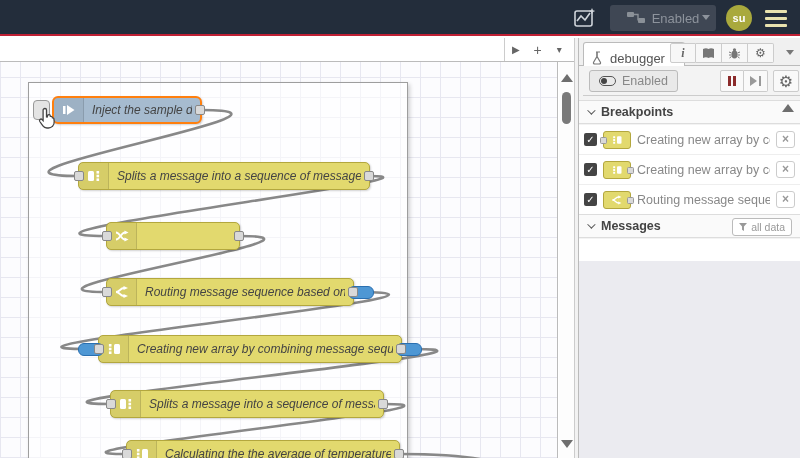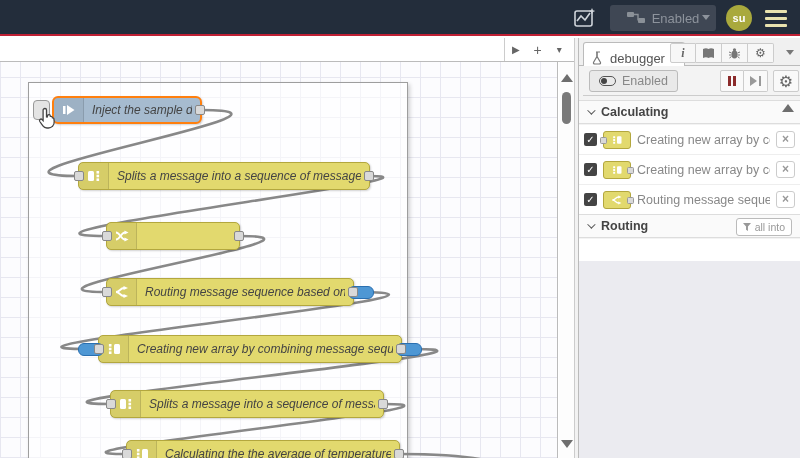--- a/index.html
+++ b/index.html
@@ -312,21 +312,21 @@
           <span class="step-bar"></span>
         </div>
     </div>
     <div id="dbg-gear">
         <span>⚙</span>
       </div>
   </div>
 
   <div class="section-hdr" id="hdr-breakpoints">
     <span class="chev"></span>
-    <span class="stitle">Calculating</span>
+    <span class="stitle">Breakpoints</span>
   </div>
   <div id="sb-scrollup"></div>
 
   <div class="bp-row" id="bp-row-0">
     <span class="cbx">✓</span>
     <span class="mini-node">
       <svg width="12" height="12" viewBox="0 0 16 16">
           <rect x="2.9" y="3" width="2.6" height="2.6" fill="#fff"></rect>
           <rect x="2.9" y="6.7" width="2.6" height="2.6" fill="#fff"></rect>
           <rect x="2.9" y="10.4" width="2.6" height="2.6" fill="#fff"></rect>
@@ -363,23 +363,23 @@
           <path d="M9.5 10l4.5 2-4.5 2z" fill="#fff"></path>
         </svg>
       <span class="mini-port r"></span>
     </span>
     <span class="bp-label">Routing message sequence ba</span>
     <span class="x-btn">×</span>
   </div>
 
   <div class="section-hdr" id="hdr-messages">
     <span class="chev"></span>
-    <span class="stitle">Routing</span>
+    <span class="stitle">Messages</span>
     <span id="filter-btn">
       <svg width="8" height="8" viewBox="0 0 10 10">
           <path d="M0 0h10L6.2 4.5V10L3.8 8.5V4.5z" fill="#999"></path>
         </svg>
-      <span>all into</span>
+      <span>all data</span>
     </span>
   </div>
   <div id="messages-body"></div>
   <div id="sb-bottom"></div>
 </div>
 
 </body></html>

